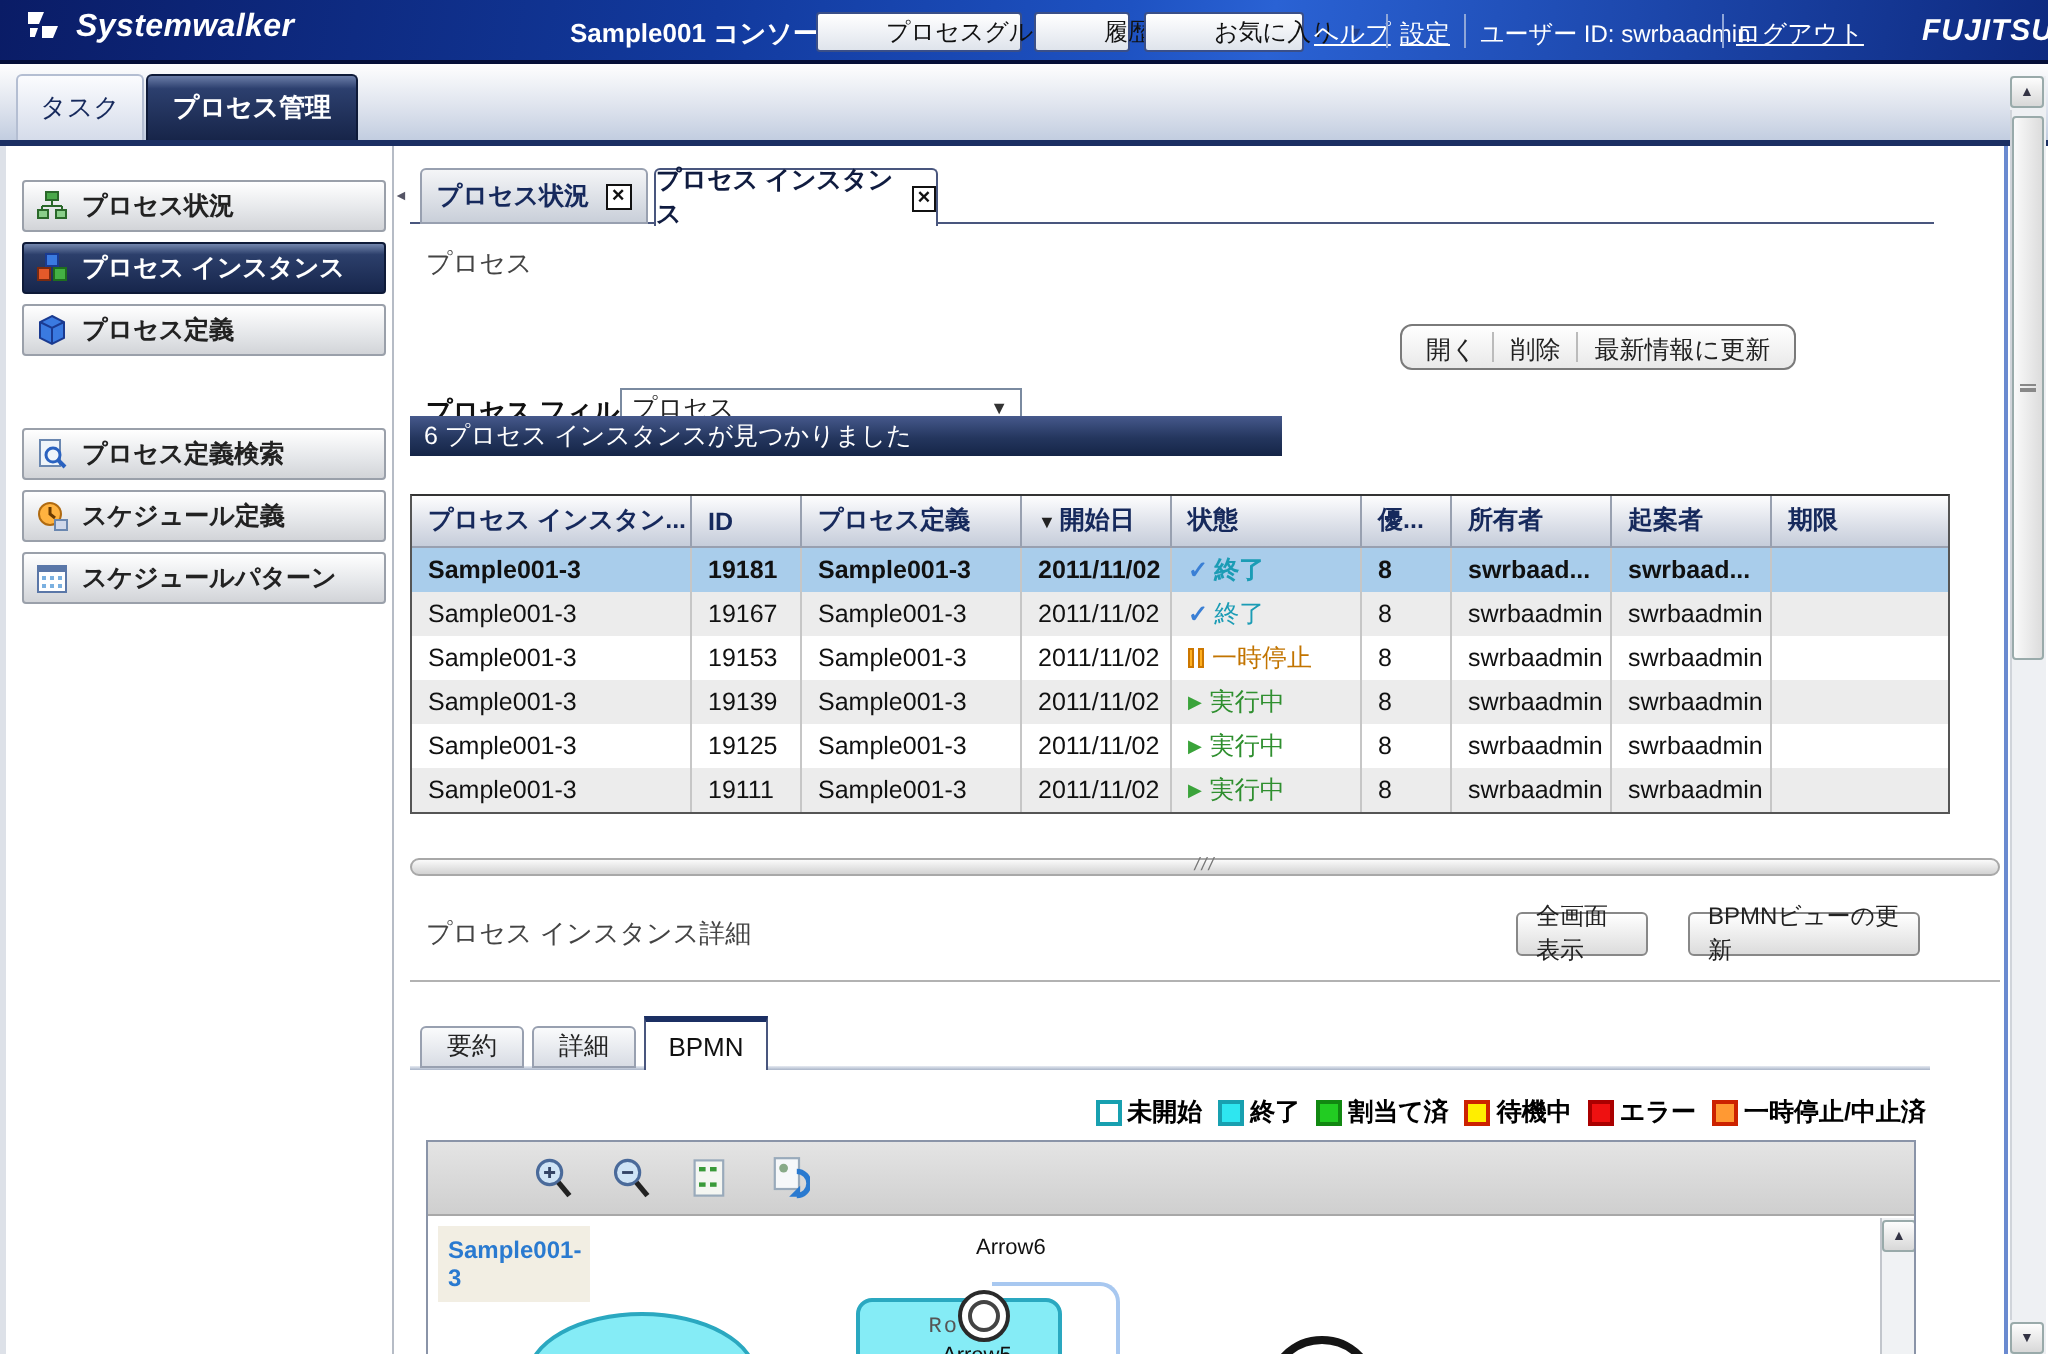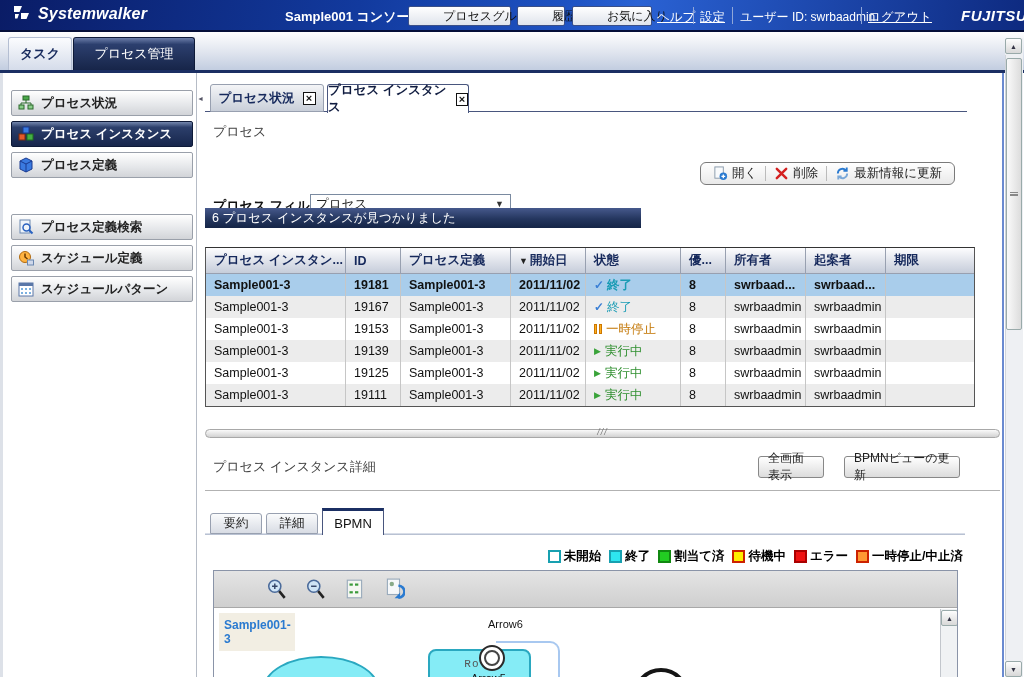--- a/index.html
+++ b/index.html
@@ -34,27 +34,27 @@
   
   .strip {
     left:0; top:32px; width:1024px; height:41px;
     background:linear-gradient(#fefefe,#dfe4ee 55%,#c2cde0);
     border-bottom:3px solid #1b2f63;
   }
   .tab-task {
     left:8px; top:5px; width:64px; height:33px;
     background:linear-gradient(#fbfcfe,#d5dcea);
     border:1px solid #b4bed2; border-bottom:none; border-radius:3px 3px 0 0;
-    color:#16295c; font-size:13px; display:flex; align-items:center; justify-content:center; cursor:pointer;font-weight:bold;
+    color:#16295c; font-size:13px; display:flex; align-items:center; justify-content:center; cursor:pointer;
   }
   .tab-proc {
-    left:73px; top:5px; width:122px; height:33px;
+    left:73px; top:5px; width:106px; height:33px;
     background:linear-gradient(#6b7da8 0%,#2c3f6e 20%,#172549 100%);
     border:1px solid #0e1a38; border-bottom:none; border-radius:3px 3px 0 0;
-    color:#fff; font-weight:normal; font-size:13px; display:flex; align-items:center; justify-content:center; cursor:pointer;
+    color:#fff; font-weight:bold; font-size:13px; display:flex; align-items:center; justify-content:center; cursor:pointer;
   }
   .tab-sys {
     left:882px; top:3px; width:118px; height:35px; border-left:1px solid #aab4c8;
     color:#1c2c58; font-size:13px; display:flex; align-items:center; justify-content:center; cursor:pointer;
   }
 
   
   .sidebar { left:0; top:73px; width:196px; height:604px; background:#fff; border-left:3px solid #dde1e8; }
   .side-item {
     position:absolute; left:8px; width:182px; height:26px;
@@ -86,21 +86,21 @@
   }
 
   .sec-title { left:213px; top:123px; font-size:13px; color:#444; }
 
   
   .btn-group {
     left:700px; top:162px; height:23px;
     background:linear-gradient(#ffffff,#e9e9e9); border:1px solid #7a7a7a; border-radius:6px;
     display:flex; align-items:center; padding:0 4px;
   }
-  .btn-group .gbtn { display:flex; align-items:center; gap:4px; padding:0 8px; font-size:12.5px; color:#222; cursor:pointer; height:21px; }
+  .btn-group .gbtn { display:flex; align-items:center; gap:4px; padding:0 8px; font-size:12.5px; color:#222; cursor:pointer; height:21px;flex-direction:column; }
   .btn-group .gsep { width:1px; height:15px; background:#bbb; }
   .gbtn svg { width:15px; height:15px; }
 
   
   .filter-label { left:213px; top:197px; font-size:13px; font-weight:bold; color:#111; }
   .filter-dd {
     left:310px; top:194px; width:201px; height:20px; background:#fff;
     border:1px solid #7a8aa0; font-size:12.5px; color:#222;
     display:flex; align-items:center; padding:0 5px; cursor:pointer;
   }

